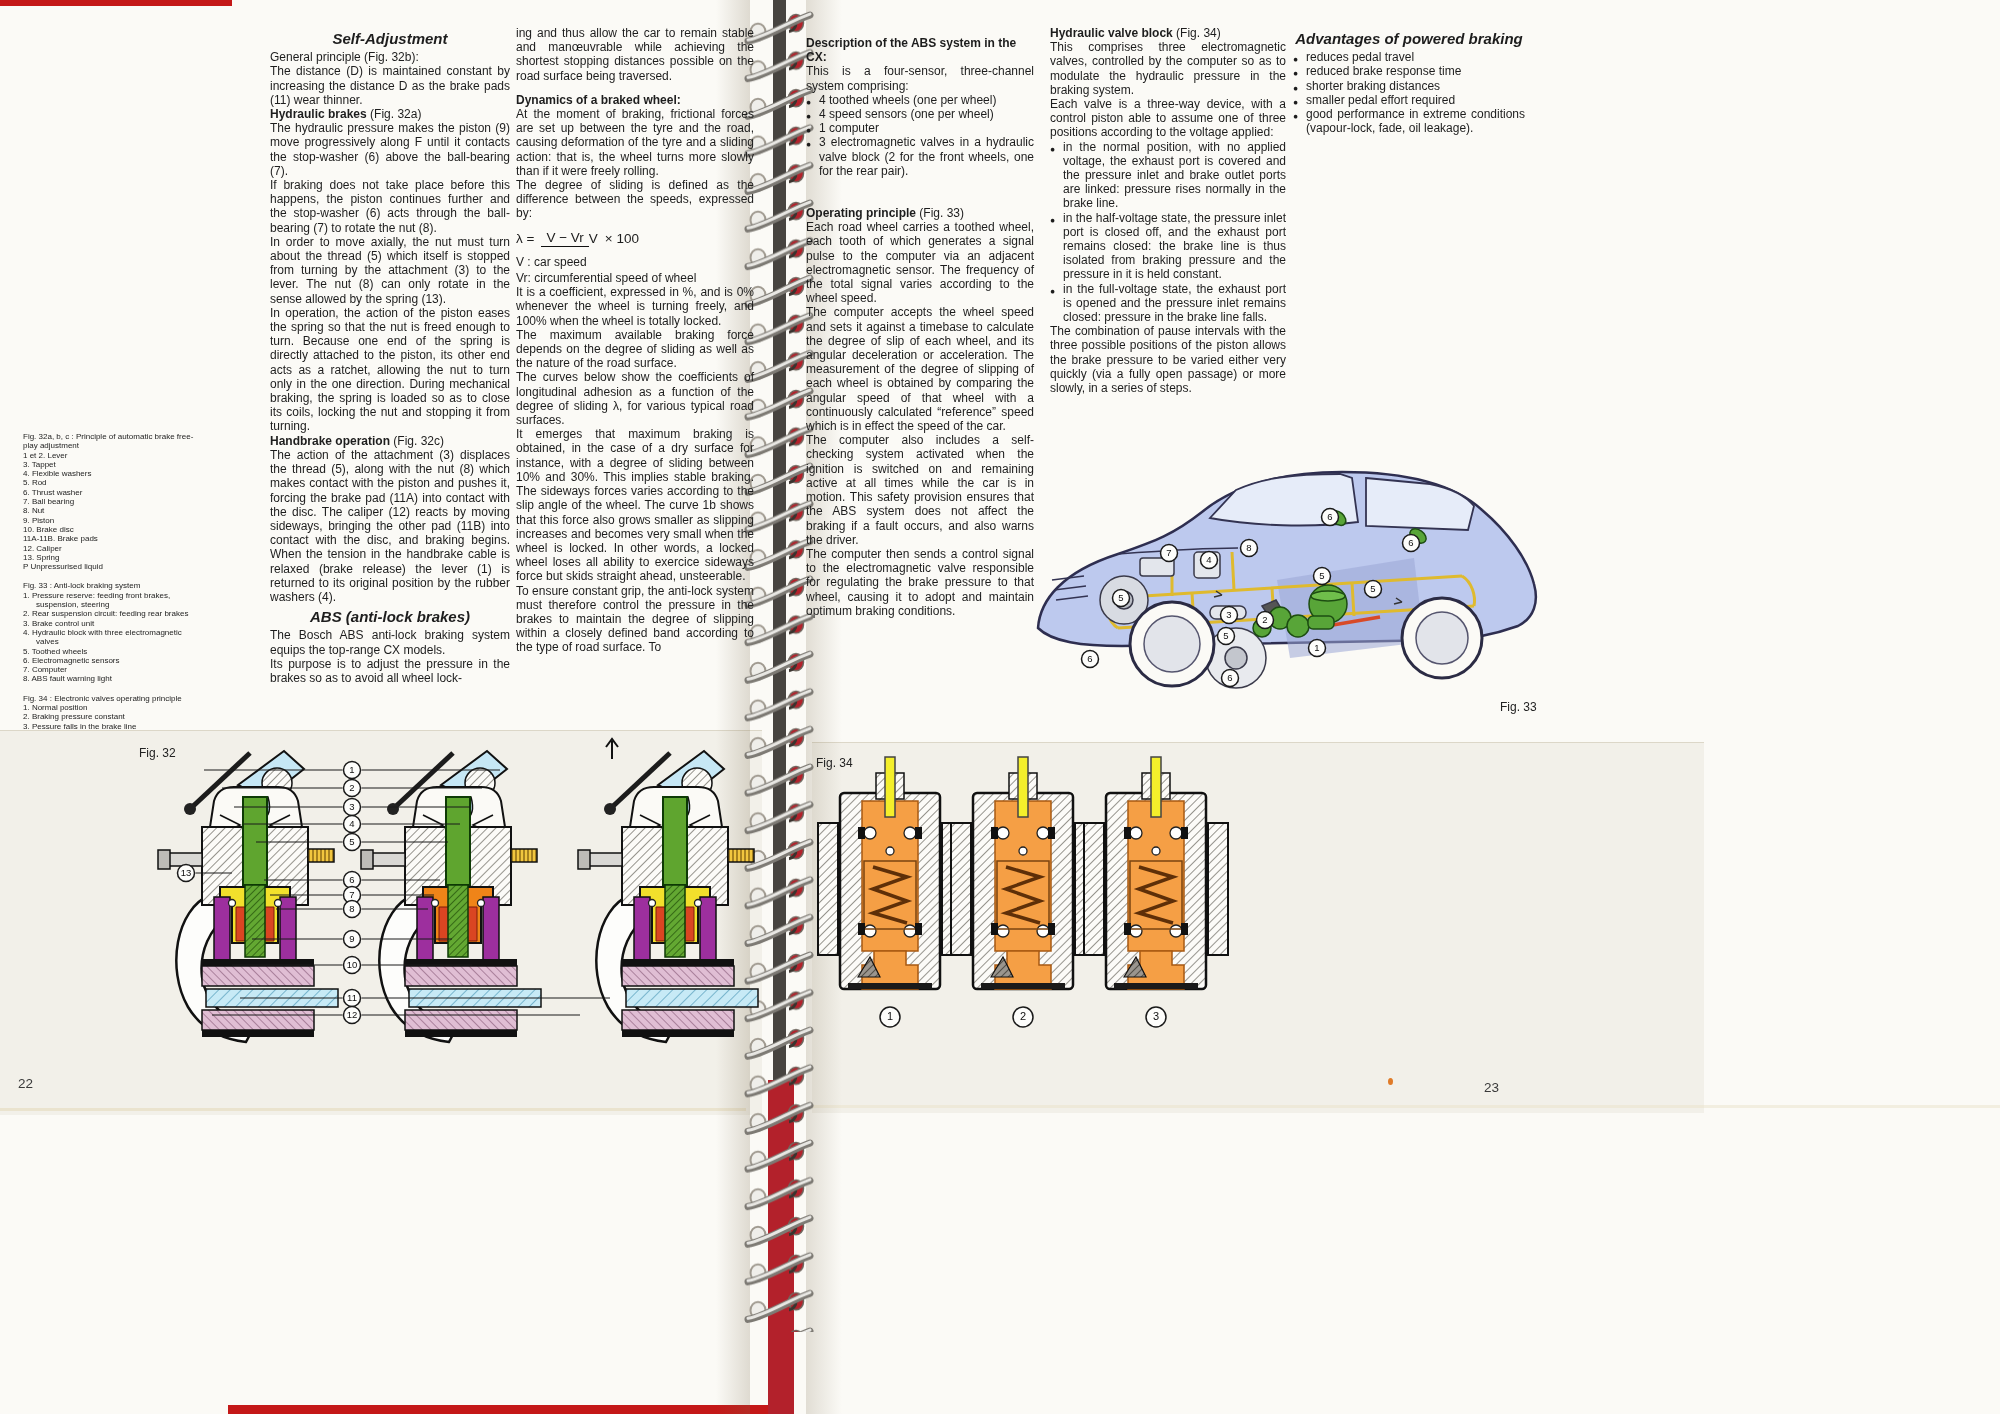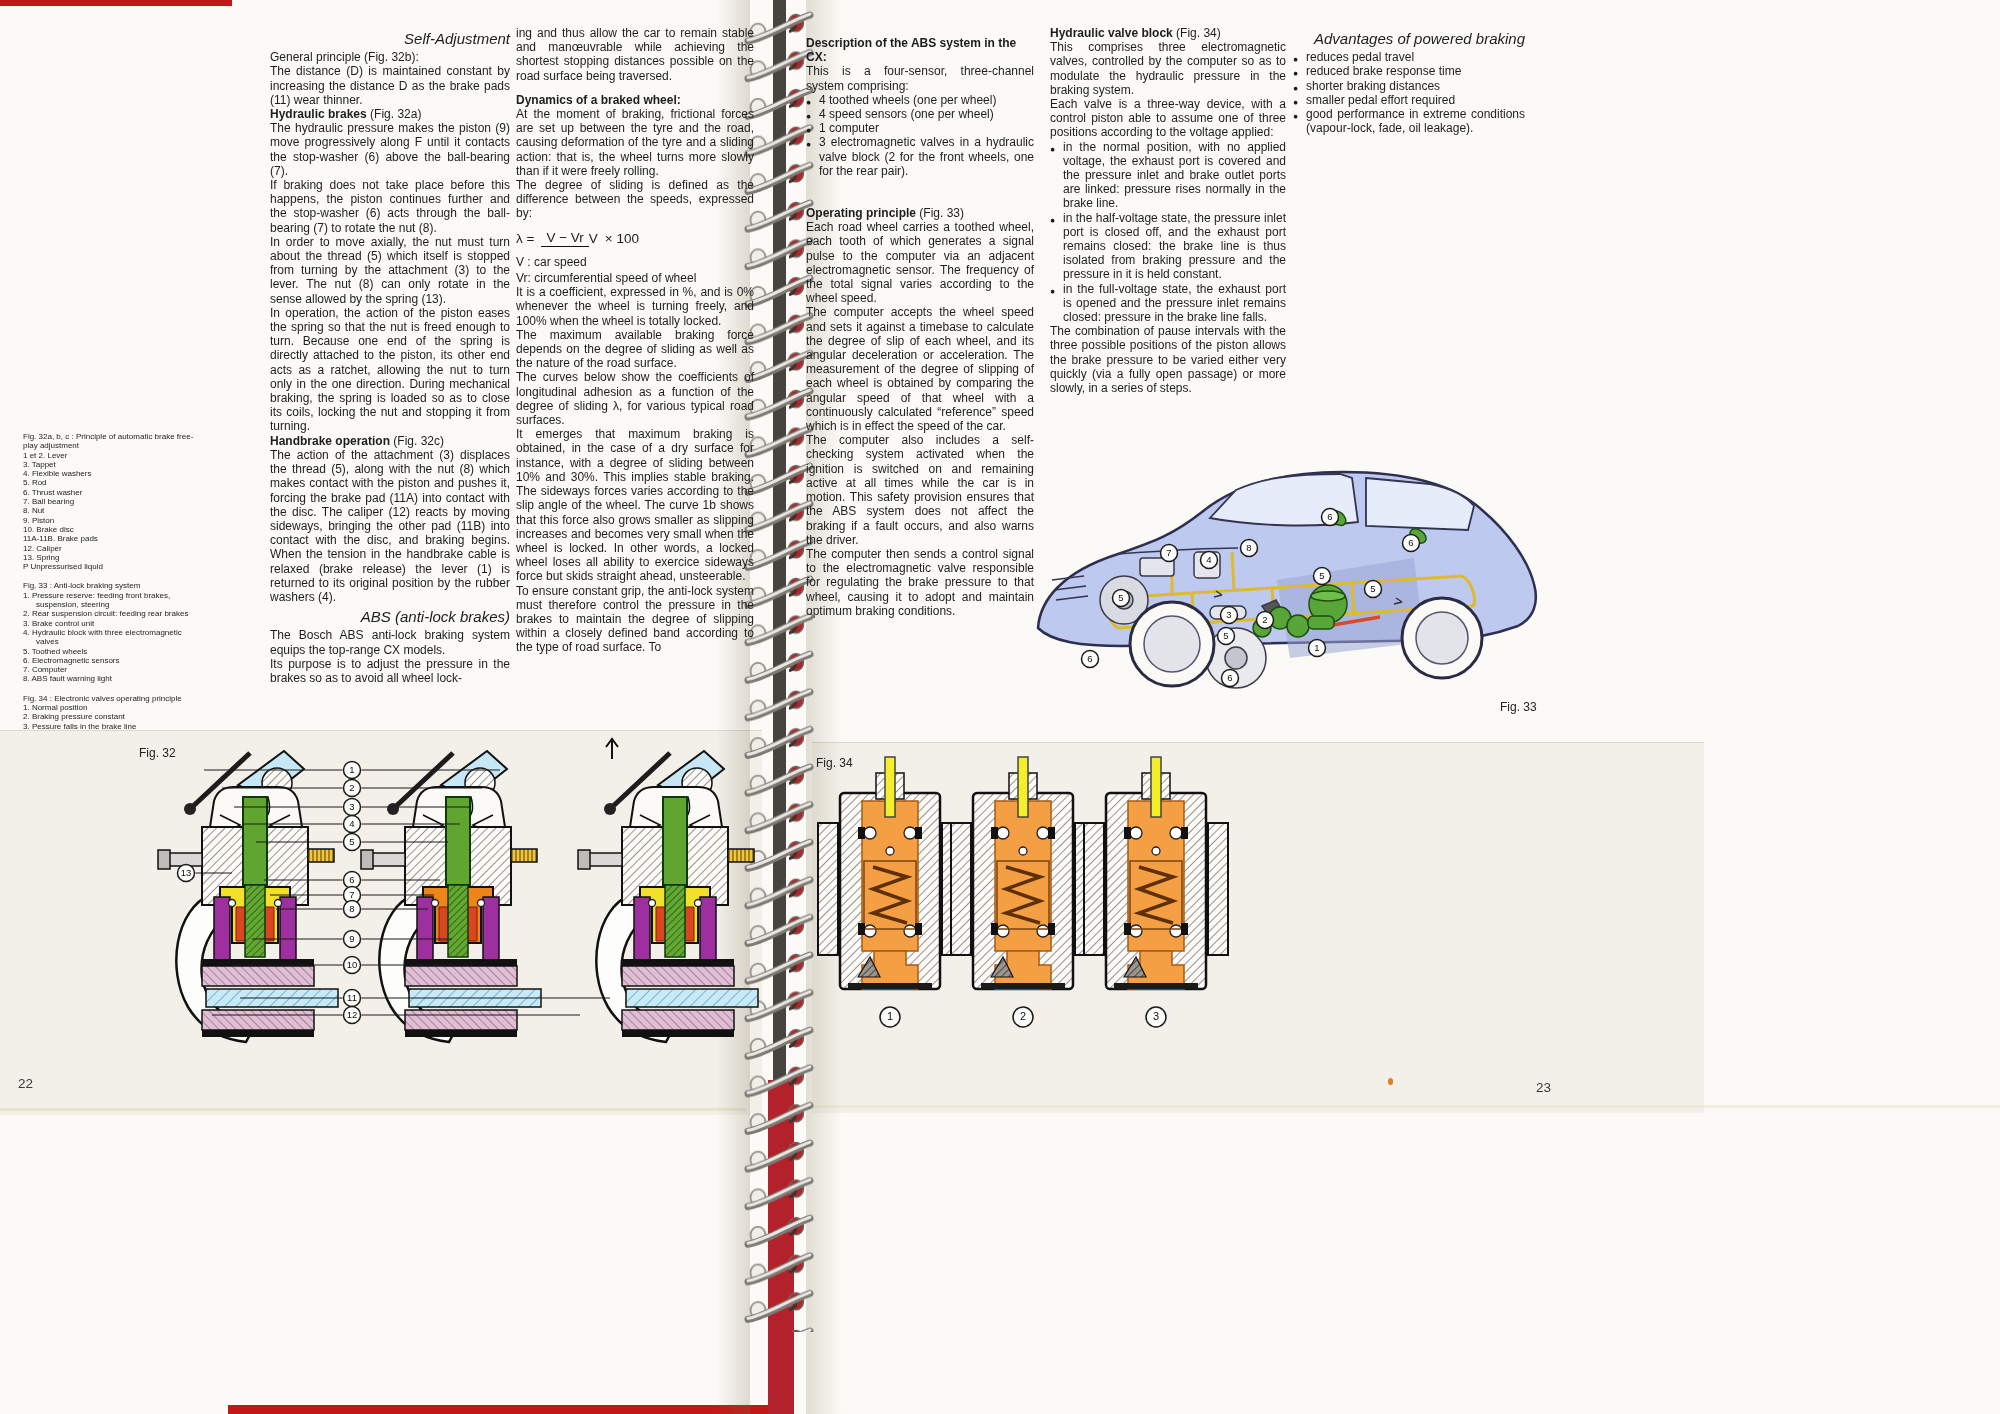--- a/index.html
+++ b/index.html
@@ -11,21 +11,21 @@
   .fig-panel{background:#f2f0e9;border-top:1px solid #dcd7c8;}
   .page-edge{background:#e9e1c9;opacity:.85;}
   .spine-shadow-l{left:716px;top:0;width:34px;height:1414px;
     background:linear-gradient(to right,rgba(120,105,75,0),rgba(120,105,75,.22));}
   .spine-shadow-r{left:806px;top:0;width:36px;height:1414px;
     background:linear-gradient(to left,rgba(120,105,75,0),rgba(120,105,75,.20));}
   
   .col{position:absolute;font-size:12px;line-height:14.2px;}
   .para{text-align:justify;margin:0;}
   .para b{font-weight:bold;}
-  .h-ital{font-weight:normal;font-style:italic;font-size:15px;text-align:right;margin:6px 0 4px;}
+  .h-ital{font-weight:bold;font-style:italic;font-size:15px;text-align:center;margin:6px 0 4px;}
   .boldline{font-weight:bold;margin-top:10px;}
   .bullet{position:relative;padding-left:13px;text-align:justify;}
   .bullet::before{content:"●";position:absolute;left:0;top:2px;font-size:8.5px;}
   .def{margin:2px 0 0;}
   .formula{display:flex;align-items:center;gap:7px;margin:10px 0 8px;font-size:13.5px;}
   .formula .frac{display:inline-flex;text-align:center;}
   .formula .num{border-bottom:1.4px solid #111;padding:0 5px 1px;}
   .formula .den{padding-top:1px;}
   .spacer{width:100%;}
   
@@ -176,21 +176,21 @@
 
 <div class="col" style="left:1293px;top:26px;width:232px;">
     <div class="h-ital">Advantages of powered braking</div>
     <div class="bullet">reduces pedal travel</div>
     <div class="bullet">reduced brake response time</div>
     <div class="bullet">shorter braking distances</div>
     <div class="bullet">smaller pedal effort required</div>
     <div class="bullet">good performance in extreme conditions (vapour-lock, fade, oil leakage).</div>
   </div>
 
-<div class="page-num" style="left:1536px;top:1080px;">23</div>
+<div class="page-num" style="left:1484px;top:1080px;">23</div>
 
 <div class="fig-label" style="left:139px;top:746px;">Fig. 32</div>
 
 <svg style="left:0;top:733px;width:780px;height:330px;" viewBox="0 0 780 330">
   <defs>
     <pattern id="hw32" width="6" height="6" patternUnits="userSpaceOnUse" patternTransform="rotate(45)">
       <rect width="6" height="6" fill="#fcfbf8"></rect>
         <line x1="0" y1="0" x2="0" y2="6" stroke="#6a675f" stroke-width="1.4"></line>
     </pattern>
     <pattern id="hg32" width="5" height="5" patternUnits="userSpaceOnUse" patternTransform="rotate(45)">

